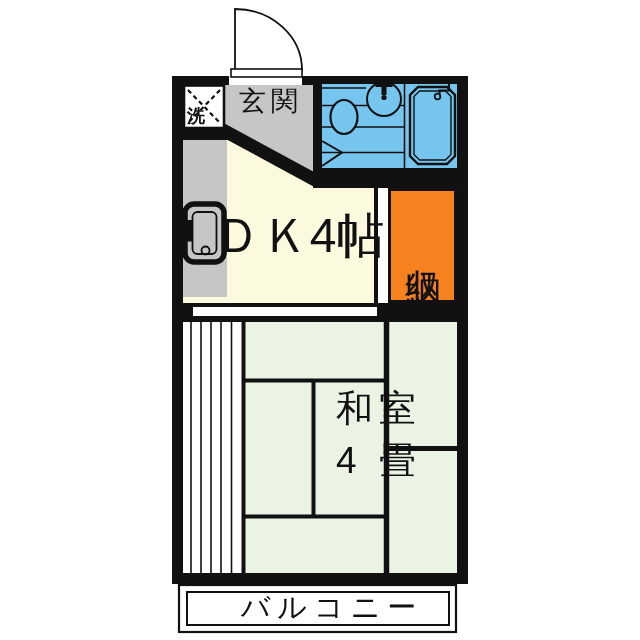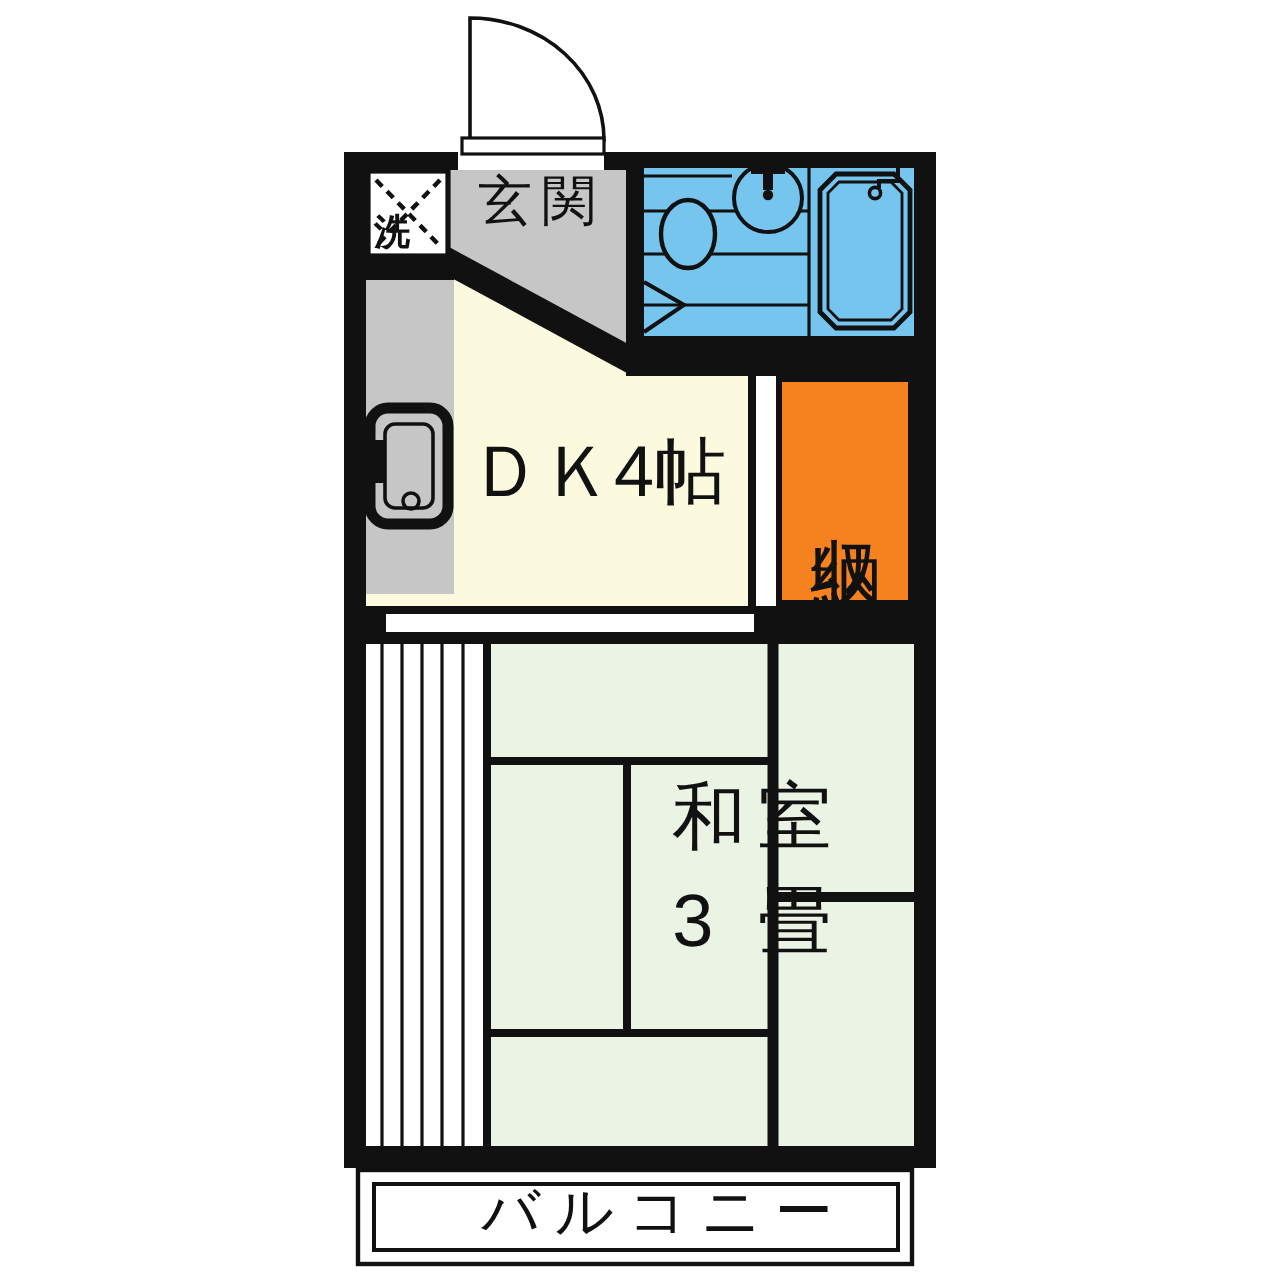--- a/index.html
+++ b/index.html
@@ -3,21 +3,21 @@
 <meta charset="utf-8">
 <style>
   html,body{margin:0;padding:0;background:#fff;}
   .canvas{position:relative;width:544px;height:640px;background:#fff;overflow:hidden;
           font-family:"Liberation Sans","DejaVu Sans",sans-serif;}
   .canvas svg{position:absolute;left:0;top:0;}
   .label{position:absolute;color:#111;transform:translate(-50%,-50%);
          white-space:nowrap;text-align:center;font-weight:500;line-height:1;}
   .lbl-entrance{left:271px;top:101px;font-size:27px;letter-spacing:5px;}
   .lbl-washer{left:196px;top:116px;font-size:18px;font-weight:600;}
-  .lbl-dk{left:299px;top:236px;font-size:36px;}
+  .lbl-dk{left:299px;top:236px;font-size:48px;}
   .lbl-storage{left:423px;top:244px;font-size:36px;writing-mode:vertical-rl;
                text-orientation:upright;letter-spacing:4px;}
   .lbl-room{left:345px;top:435px;font-size:37px;letter-spacing:6px;line-height:52px;margin-left:34px;}
   .lbl-balcony{left:332px;top:607px;font-size:29px;letter-spacing:7px;text-align:center;}
 </style>
 </head>
 <body>
 
 <div class="canvas">
 
@@ -119,16 +119,16 @@
       <rect x="187" y="592" width="262" height="33" fill="none" stroke="#111111" stroke-width="2"></rect>
     </g>
   </svg>
 
   <div class="label lbl-entrance">玄関</div>
   <div class="label lbl-washer">洗</div>
   <div class="label lbl-dk">ＤＫ4帖</div>
   <div class="label lbl-storage">収納</div>
   <div class="label lbl-room">
     <div>和室</div>
-    <div>3 畳</div>
+    <div>4 畳</div>
   </div>
   <div class="label lbl-balcony">バルコニー</div>
 </div>
 
 </body></html>

